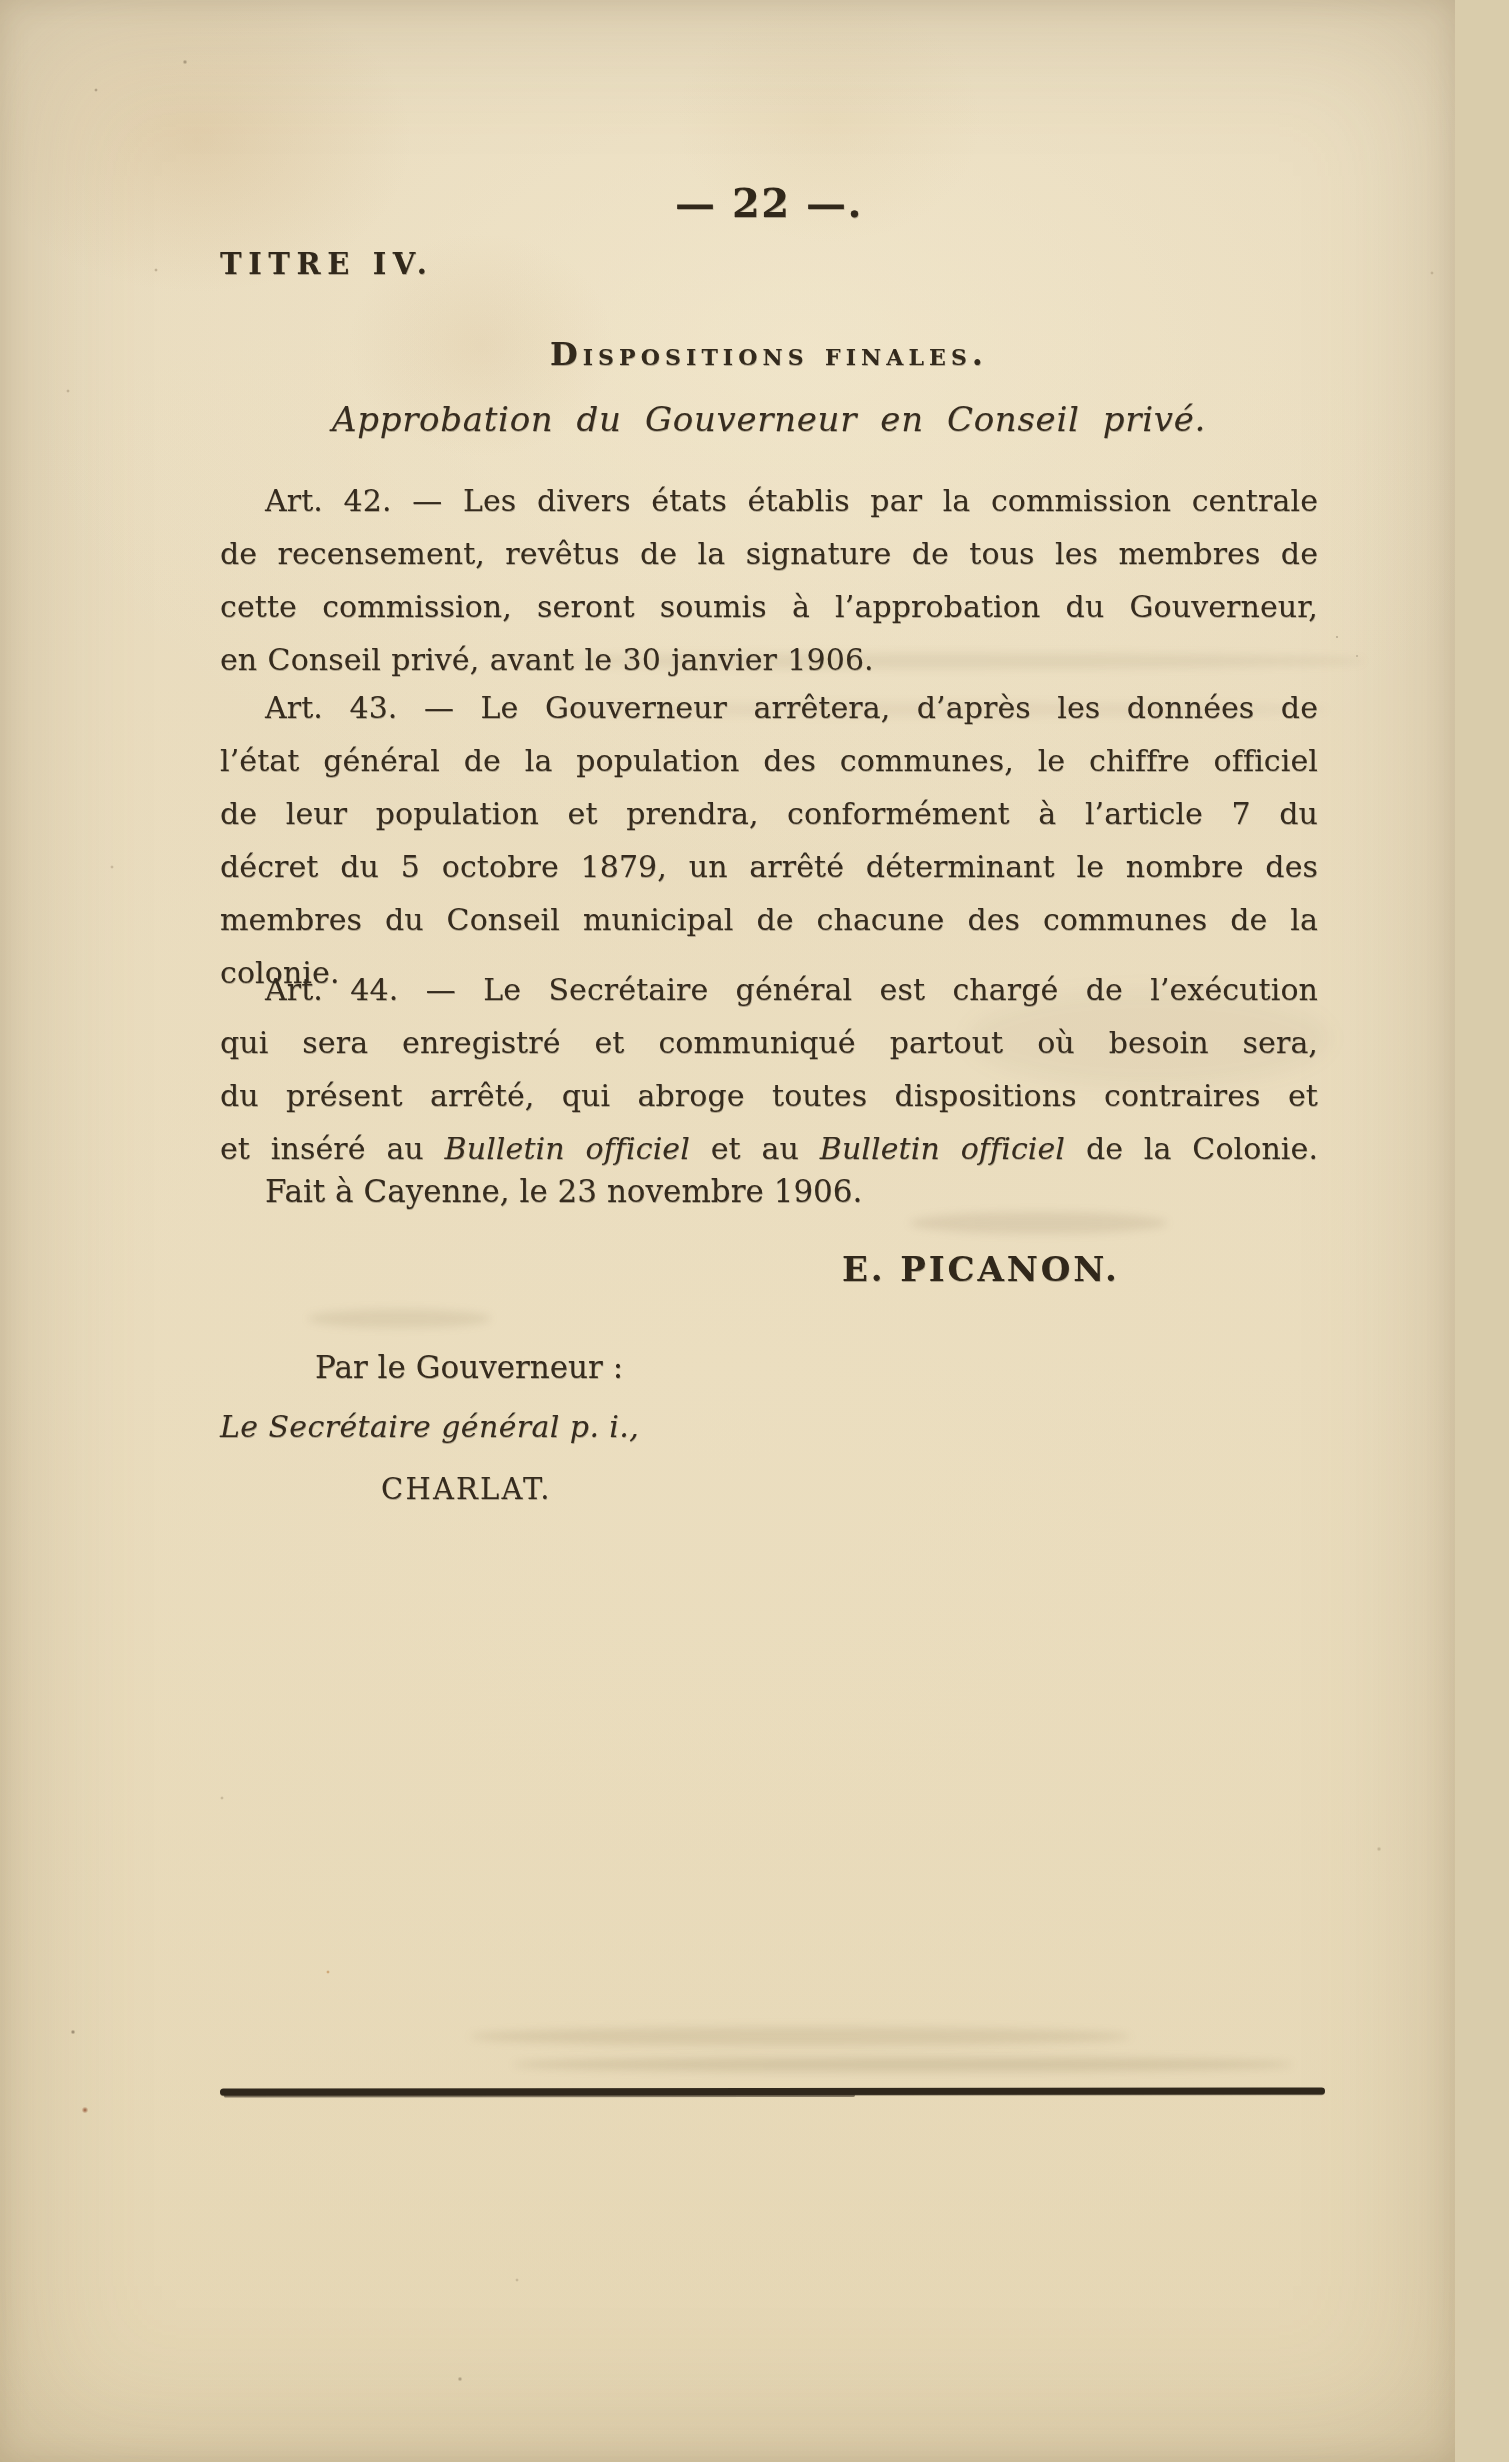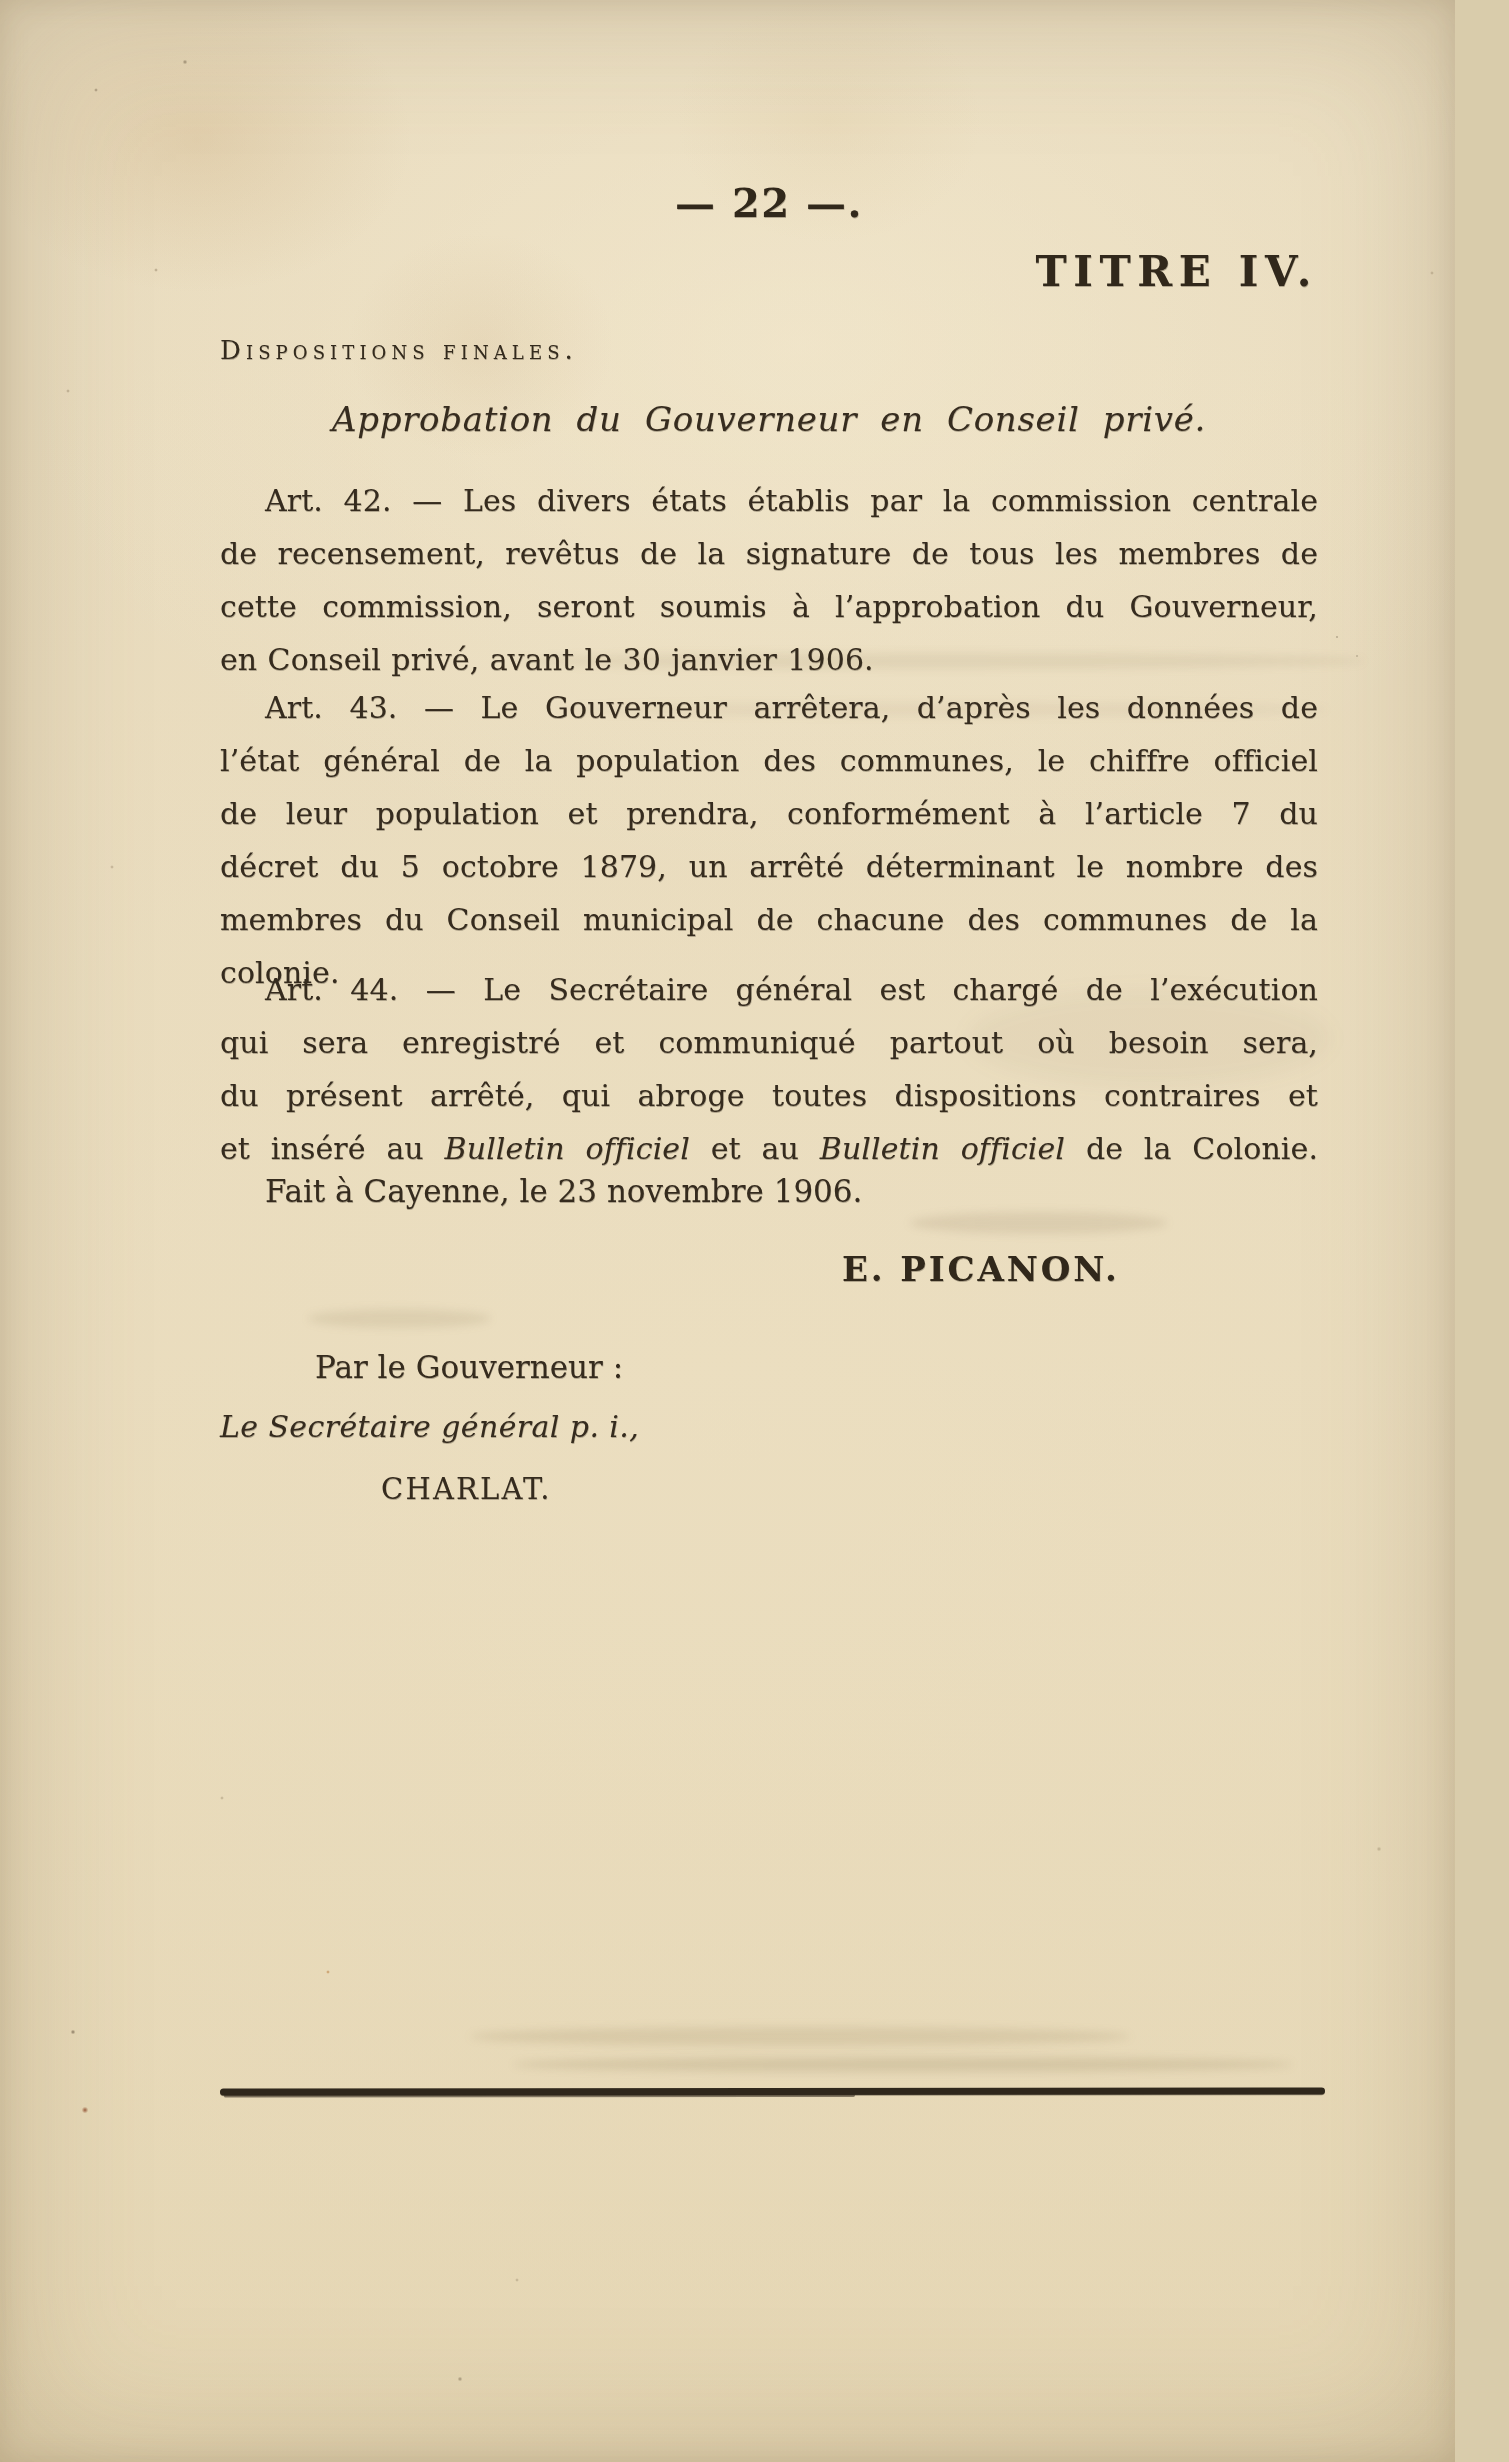--- a/index.html
+++ b/index.html
@@ -64,27 +64,27 @@
   .ink { text-shadow: 0.4px 0.7px 0.5px rgba(53,43,30,.32); }
 
   .block { position: absolute; left: 220px; width: 1098px; }
 
   .pageno {
     top: 179px; text-align: center;
     font-size: 40px; font-weight: 700; letter-spacing: 1.5px;
     color: #31281b;
   }
   .titre {
-    top: 247px; margin: 0; text-align: right;
-    font-size: 42px; font-weight: 700; letter-spacing: 6.6px;
+    top: 247px; margin: 0; text-align: left;
+    font-size: 29px; font-weight: 700; letter-spacing: 6.6px;
     color: #31281b;
   }
   .dispo {
-    top: 335px; margin: 0; text-align: left;
-    font-size: 26px; font-weight: 400; letter-spacing: 5.1px;
+    top: 335px; margin: 0; text-align: center;
+    font-size: 32px; font-weight: 700; letter-spacing: 5.1px;
     font-variant: small-caps;
     color: #332a1d;
   }
   .subtitle {
     top: 399px; margin: 0; text-align: center;
     font-size: 34px; font-weight: 400; font-style: italic;
     word-spacing: 11.7px; letter-spacing: 0.7px;
     color: #362c1f;
   }
 

